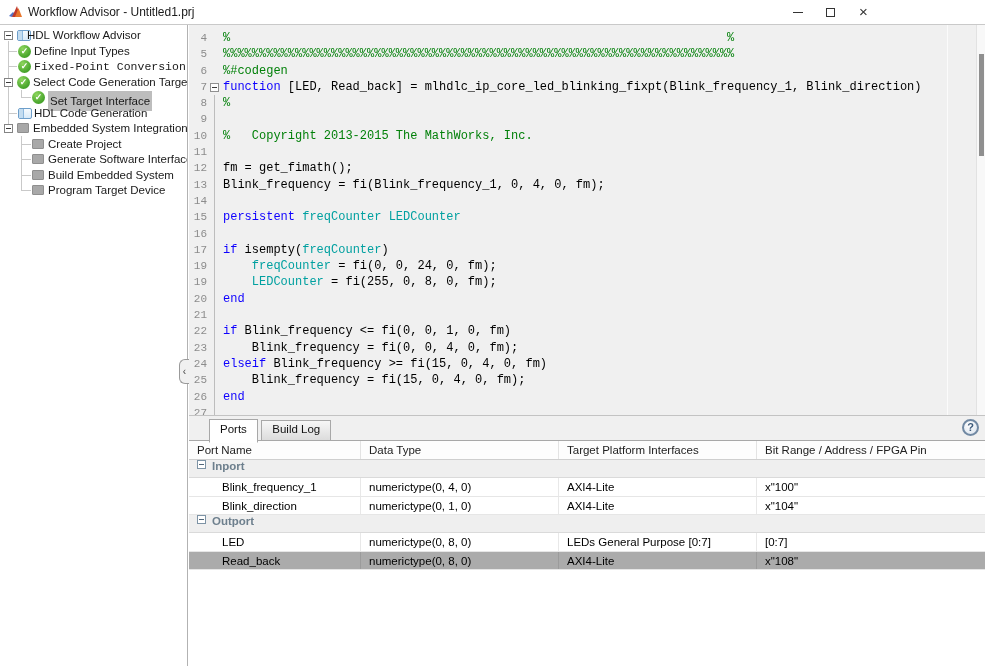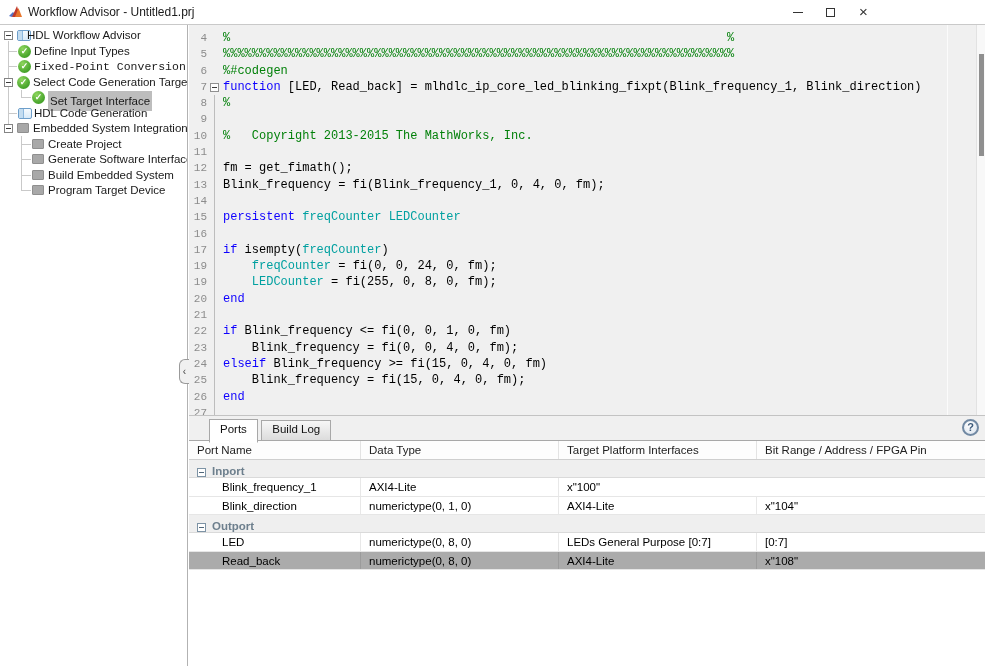--- a/index.html
+++ b/index.html
@@ -77,21 +77,21 @@
   .tab.active { background:#fff; margin:2px 0 0 20px; border-bottom:1px solid #fff; z-index:2; height:24px; }
   .tab.inactive { background:linear-gradient(#f7f7f7,#dcdcdc); margin:4px 16px 0 -1px; height:21px; padding-top:2px; }
   #help-button { position:absolute; right:6px; top:3px; width:17px; height:17px; border-radius:50%;
                  border:2px solid #7189a3; background:radial-gradient(circle at 40% 30%, #ffffff, #d7e1ec);
                  color:#3c5a7a; font-size:11px; font-weight:bold; text-align:center; line-height:13px; }
   #thead { display:flex; height:19px; background:#fdfdfd; border-bottom:1px solid #cfcfcf;
            font-size:11.5px; color:#222; }
   .hcell { padding:3px 0 0 8px; border-right:1px solid #e3e3e3; overflow:hidden; white-space:nowrap; }
   .c0 { width:172px; flex:none; } .c1 { width:198px; flex:none; } .c2 { width:198px; flex:none; } .c3 { flex:1; border-right:none; }
   .grow { height:18px; background:#efefef; border-bottom:1px solid #dadada;
-          display:flex; align-items:flex-end; padding-left:8px; }
+          display:flex; align-items:flex-start; padding-left:8px; }
   .gexp { width:9px; height:9px; background:#fff; border:1px solid #7d93a5; position:relative; flex:none; }
   .gexp::after { content:""; position:absolute; left:1px; top:3px; width:5px; height:1px; background:#51677a; }
   .glabel { margin-left:6px; font-size:11.5px; font-weight:bold; color:var(--grp,#6d7f8d); }
   .prow { display:flex; height:18.5px; border-bottom:1px solid #e6e6e6; background:#fff; font-size:11.5px; color:#000; }
   .pcell { padding:3px 0 0 8px; border-right:1px solid #e8e8e8; overflow:hidden; white-space:nowrap; }
   .pcell.c0 { padding-left:33px; }
   .pcell.c3 { border-right:none; }
   .prow.rowsel { background:var(--selrow,#ababab); }
   .prow.rowsel .pcell { border-right-color:#9b9b9b; border-bottom-color:#9b9b9b; }
 </style>
@@ -329,20 +329,21 @@
       <div class="hcell c2">Target Platform Interfaces</div>
       <div class="hcell c3">Bit Range / Address / FPGA Pin</div>
     </div>
     <div id="tbody">
         <div class="grow">
           <span class="gexp"></span>
           <span class="glabel">Inport</span>
         </div>
         <div class="prow">
           <div class="pcell c0">Blink_frequency_1</div>
+          <div class="pcell c1">numerictype(0, 4, 0)</div>
           <div class="pcell c2">AXI4-Lite</div>
           <div class="pcell c3">x"100"</div>
         </div>
         <div class="prow">
           <div class="pcell c0">Blink_direction</div>
           <div class="pcell c1">numerictype(0, 1, 0)</div>
           <div class="pcell c2">AXI4-Lite</div>
           <div class="pcell c3">x"104"</div>
         </div>
         <div class="grow">

